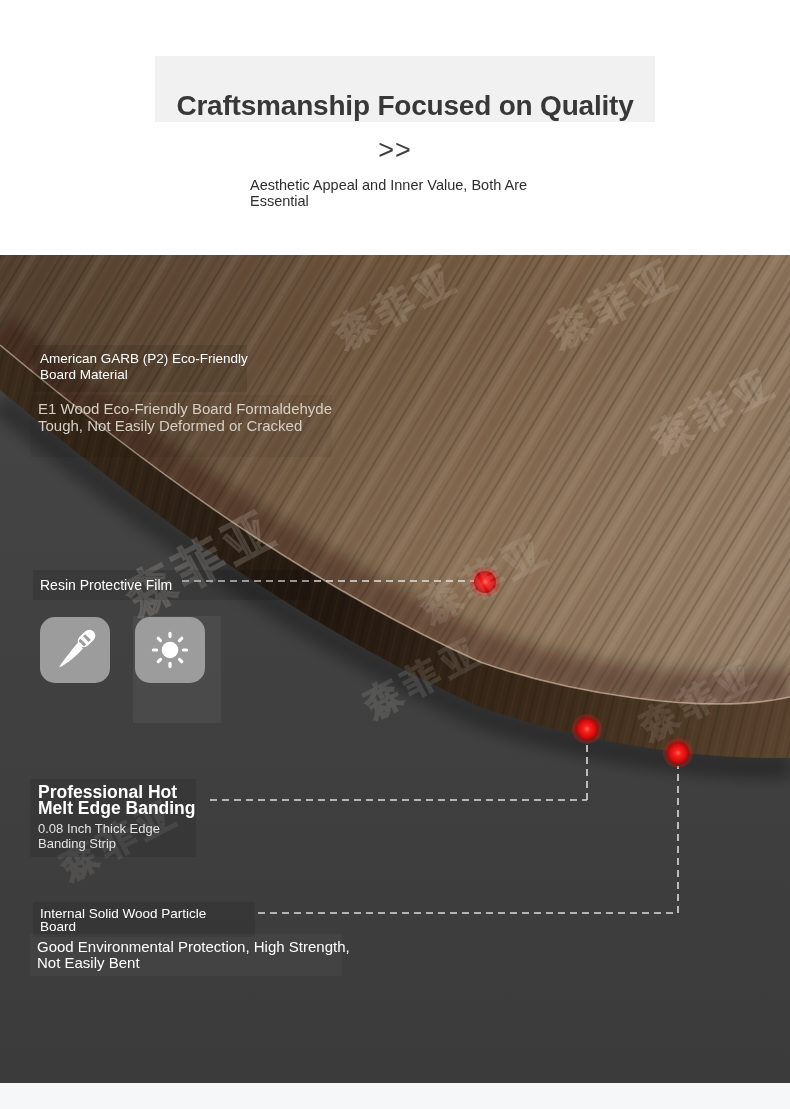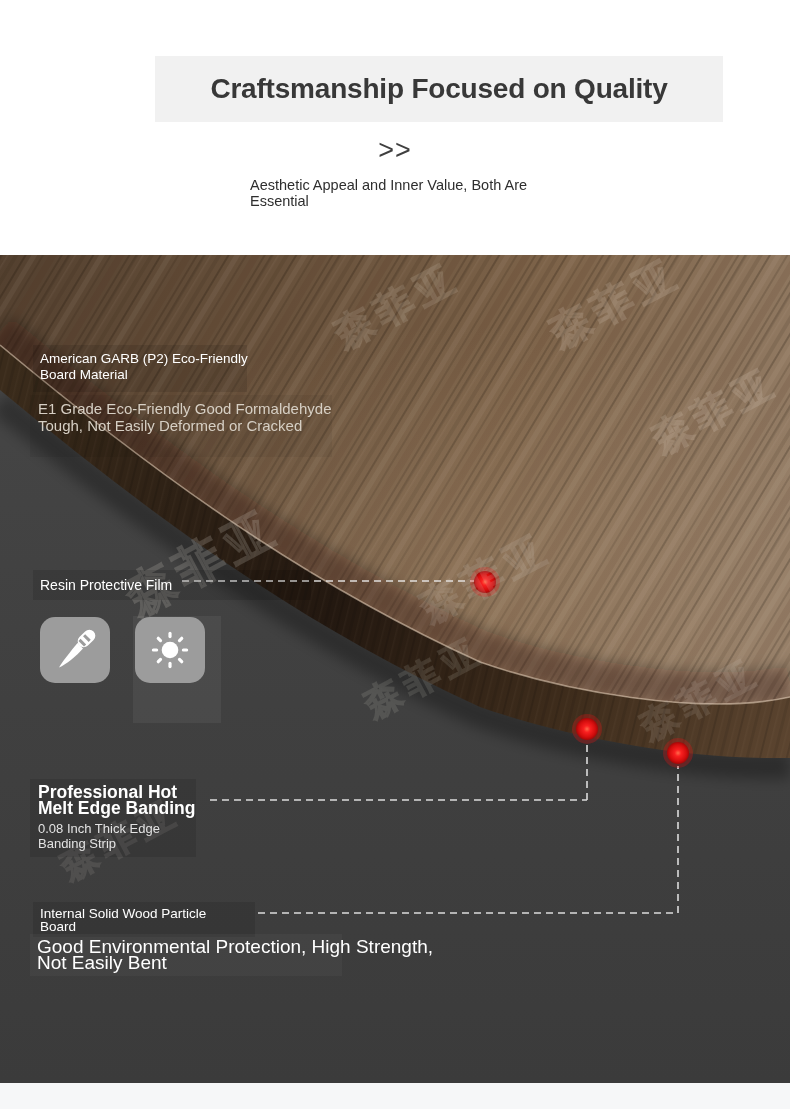--- a/index.html
+++ b/index.html
@@ -2,22 +2,22 @@
 <html><head>
 <meta charset="utf-8">
 <style>
   * { margin:0; padding:0; box-sizing:border-box; }
   html,body { background:#ffffff; }
   body { font-family:"Liberation Sans", sans-serif; }
   .page { position:relative; width:790px; height:1109px; overflow:hidden; background:#ffffff; }
 
   
   .header { position:relative; width:790px; height:255px; background:#ffffff; }
-  .title-band { position:absolute; left:155px; top:56px; width:568px; height:66px;
-                background:#f1f1f1; display:flex; align-items:center; justify-content:center; }
+  .title-band { position:absolute; left:155px; top:56px; width:500px; height:66px;
+                background:#f1f1f1; display:flex; align-items:flex-end; justify-content:center; }
   .page-title { font-size:28px; font-weight:700; color:#383838; letter-spacing:-0.2px; white-space:nowrap; }
   .chevrons { position:absolute; left:0; top:135px; width:100%; text-align:center;
               font-size:27px; font-weight:300; color:#3f3f3f; letter-spacing:1px; }
   .subtitle { position:absolute; left:250px; top:177px; font-size:14.5px; line-height:16px;
               color:#2e2e2e; font-weight:500; }
   .subtitle span { display:block; }
 
   
   .scene { position:relative; width:790px; height:828px; overflow:hidden;
            background:linear-gradient(180deg,#474747 0%,#414141 45%,#3b3b3b 100%); }
@@ -47,21 +47,21 @@
 
   .lbl { position:absolute; color:#ffffff; }
   .lbl span { display:block; }
   .garb     { left:40px; top:96px;  font-size:13.5px; line-height:16px;  font-weight:500; }
   .e1       { left:38px; top:146px; font-size:15px;   line-height:16.5px; font-weight:500; color:#d6cfc4; }
   .resin    { left:40px; top:322px; font-size:14px;   font-weight:500; }
   .scratch  { left:37px; top:437px; font-size:15px;   line-height:16px;  font-weight:600; }
   .prof     { left:38px; top:529px; font-size:17.5px; line-height:16px;  font-weight:600; }
   .inch     { left:38px; top:567px; font-size:13px;   line-height:14.5px; font-weight:500; color:#e3e3e3; }
   .internal { left:40px; top:652px; font-size:13.5px; line-height:13px;  font-weight:500; }
-  .goodenv  { left:37px; top:684px; font-size:19px; line-height:15.5px; font-weight:500; }
+  .goodenv  { left:37px; top:684px; font-size:15px; line-height:15.5px; font-weight:500; }
 
   .icon-row { position:absolute; left:40px; top:362px; display:flex; gap:25px; }
   .tile { width:70px; height:66px; background:#9c9c9c; border-radius:15px;
           display:flex; align-items:center; justify-content:center; }
 
   
   .bottom-strip { width:790px; height:26px; background:#f6f7f8; }
 </style>
 </head>
 <body>
@@ -178,21 +178,21 @@
     <div class="bd bd-prof"></div>
     <div class="bd bd-internal"></div>
     <div class="bd bd-goodenv"></div>
 
     <div class="lbl garb">
       <span>American GARB (P2) Eco-Friendly</span>
       <span>Board Material</span>
     </div>
 
     <div class="lbl e1">
-      <span>E1 Grade Eco-Friendly Good Formaldehyde</span>
+      <span>E1 Wood Eco-Friendly Board Formaldehyde</span>
       <span>Tough, Not Easily Deformed or Cracked</span>
     </div>
 
     <div class="lbl resin">Resin Protective Film</div>
 
     <div class="icon-row">
       <div class="tile">
         <svg width="48" height="48" viewBox="0 0 48 48">
           <path d="M8,41.5 C15,38.5 25.5,30 32,22.5 L26.5,17 C19.5,25.5 11.5,35.5 8,41.5 Z" fill="#ffffff"></path>
           <rect x="29.5" y="2.5" width="12" height="20" rx="6" transform="rotate(45 35.5 12.5)" fill="#ffffff"></rect>

